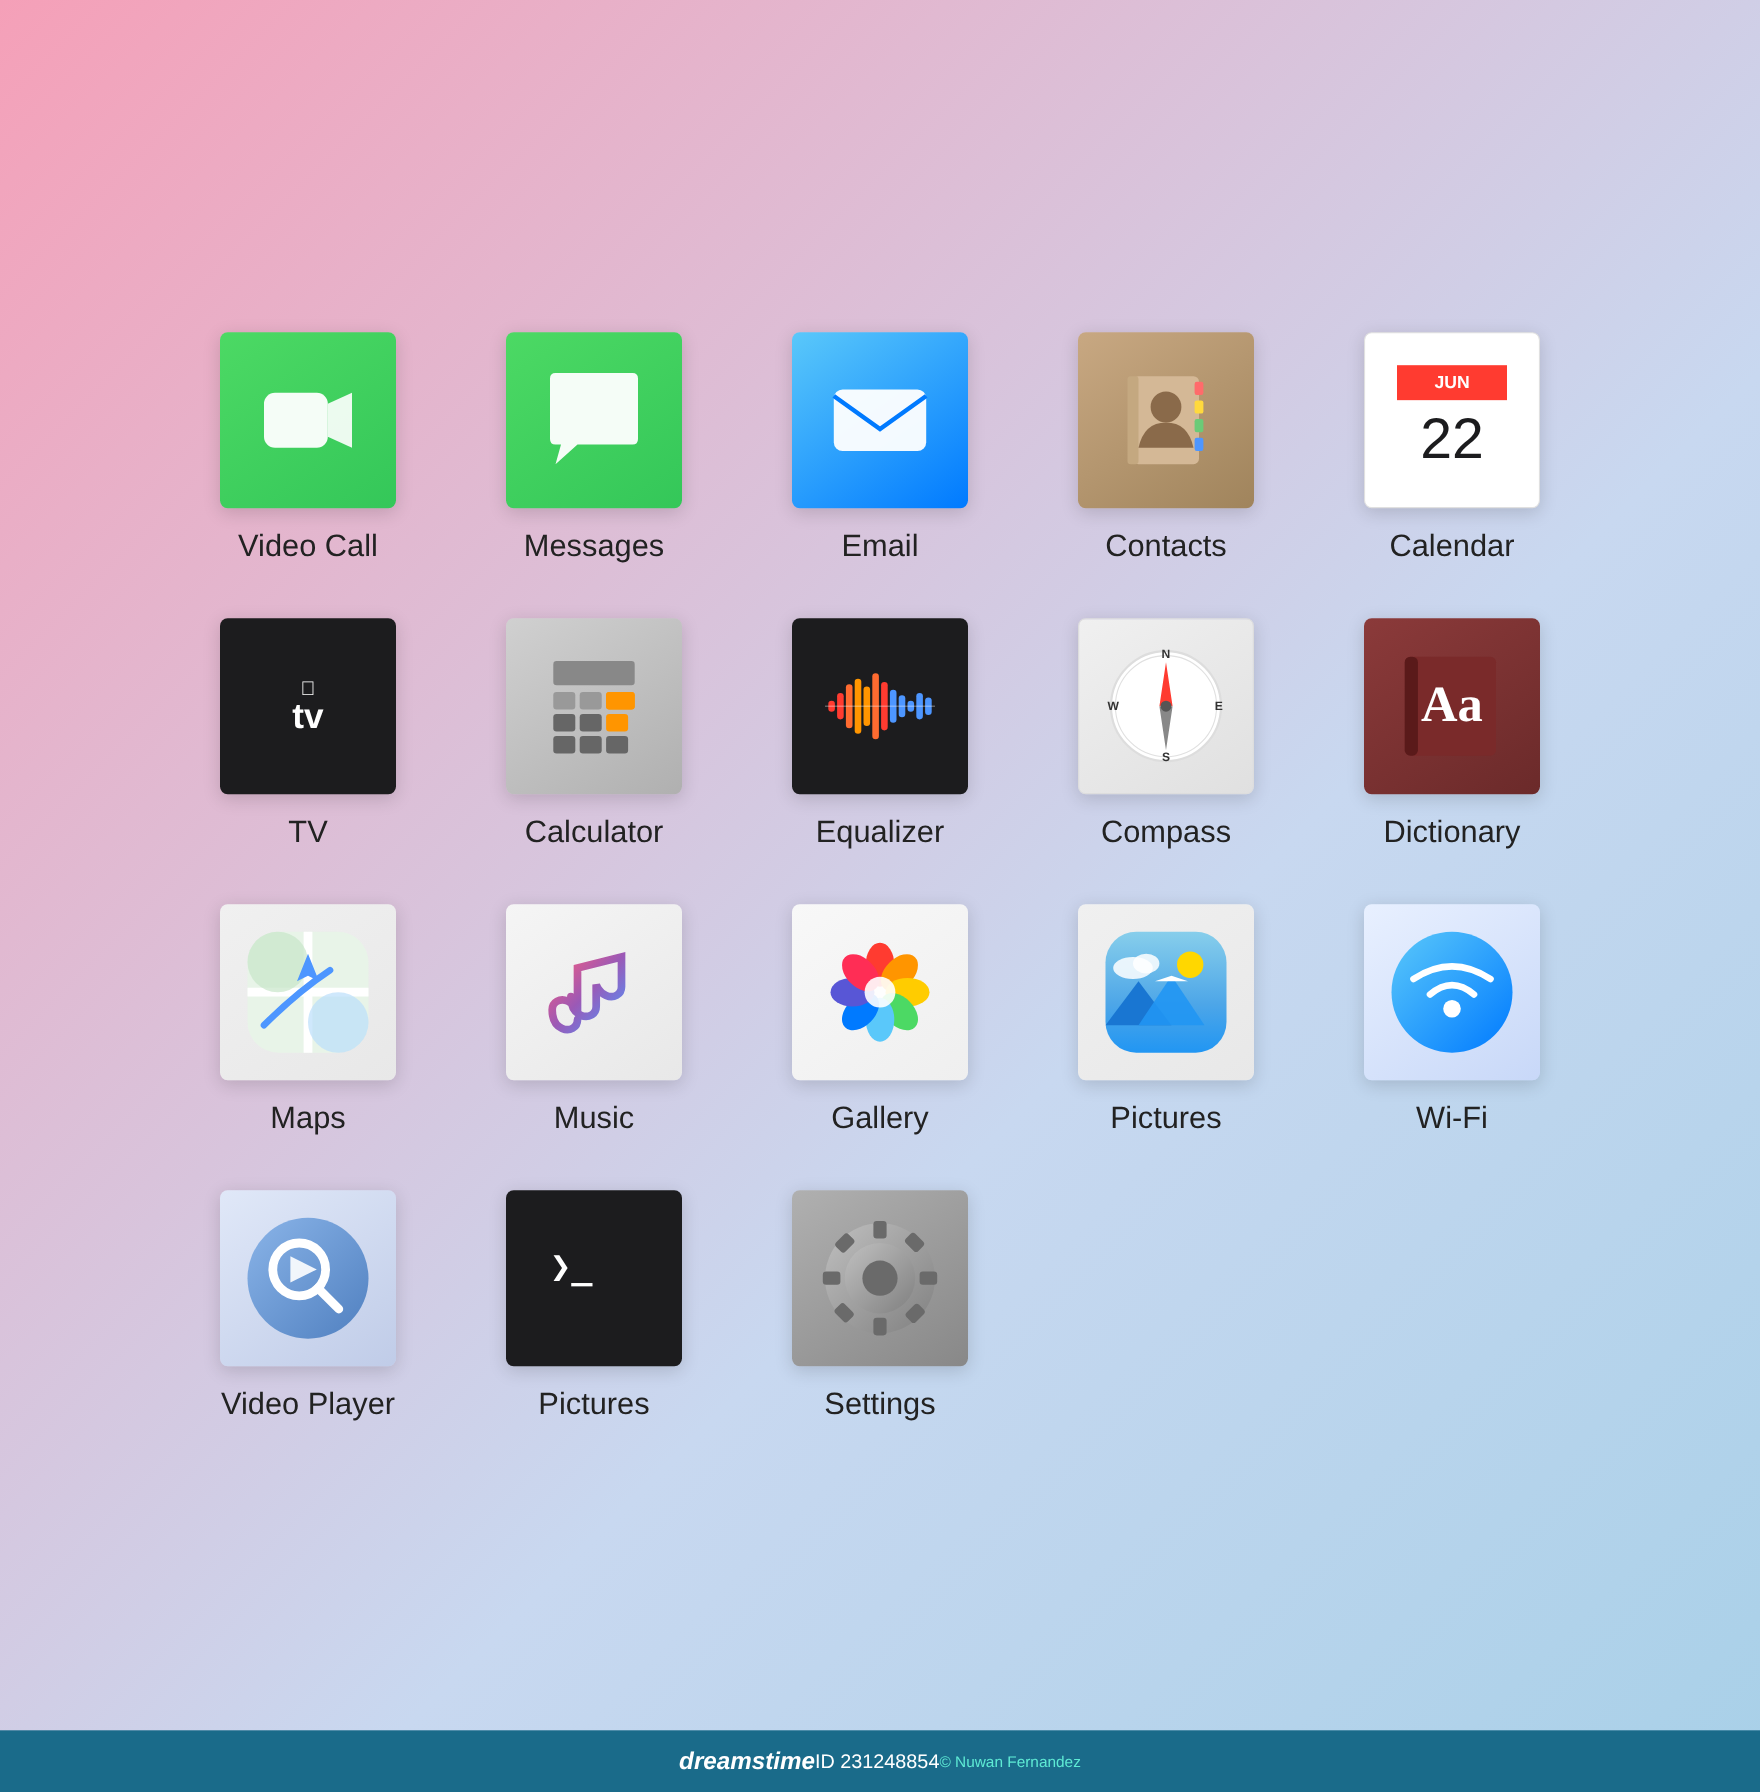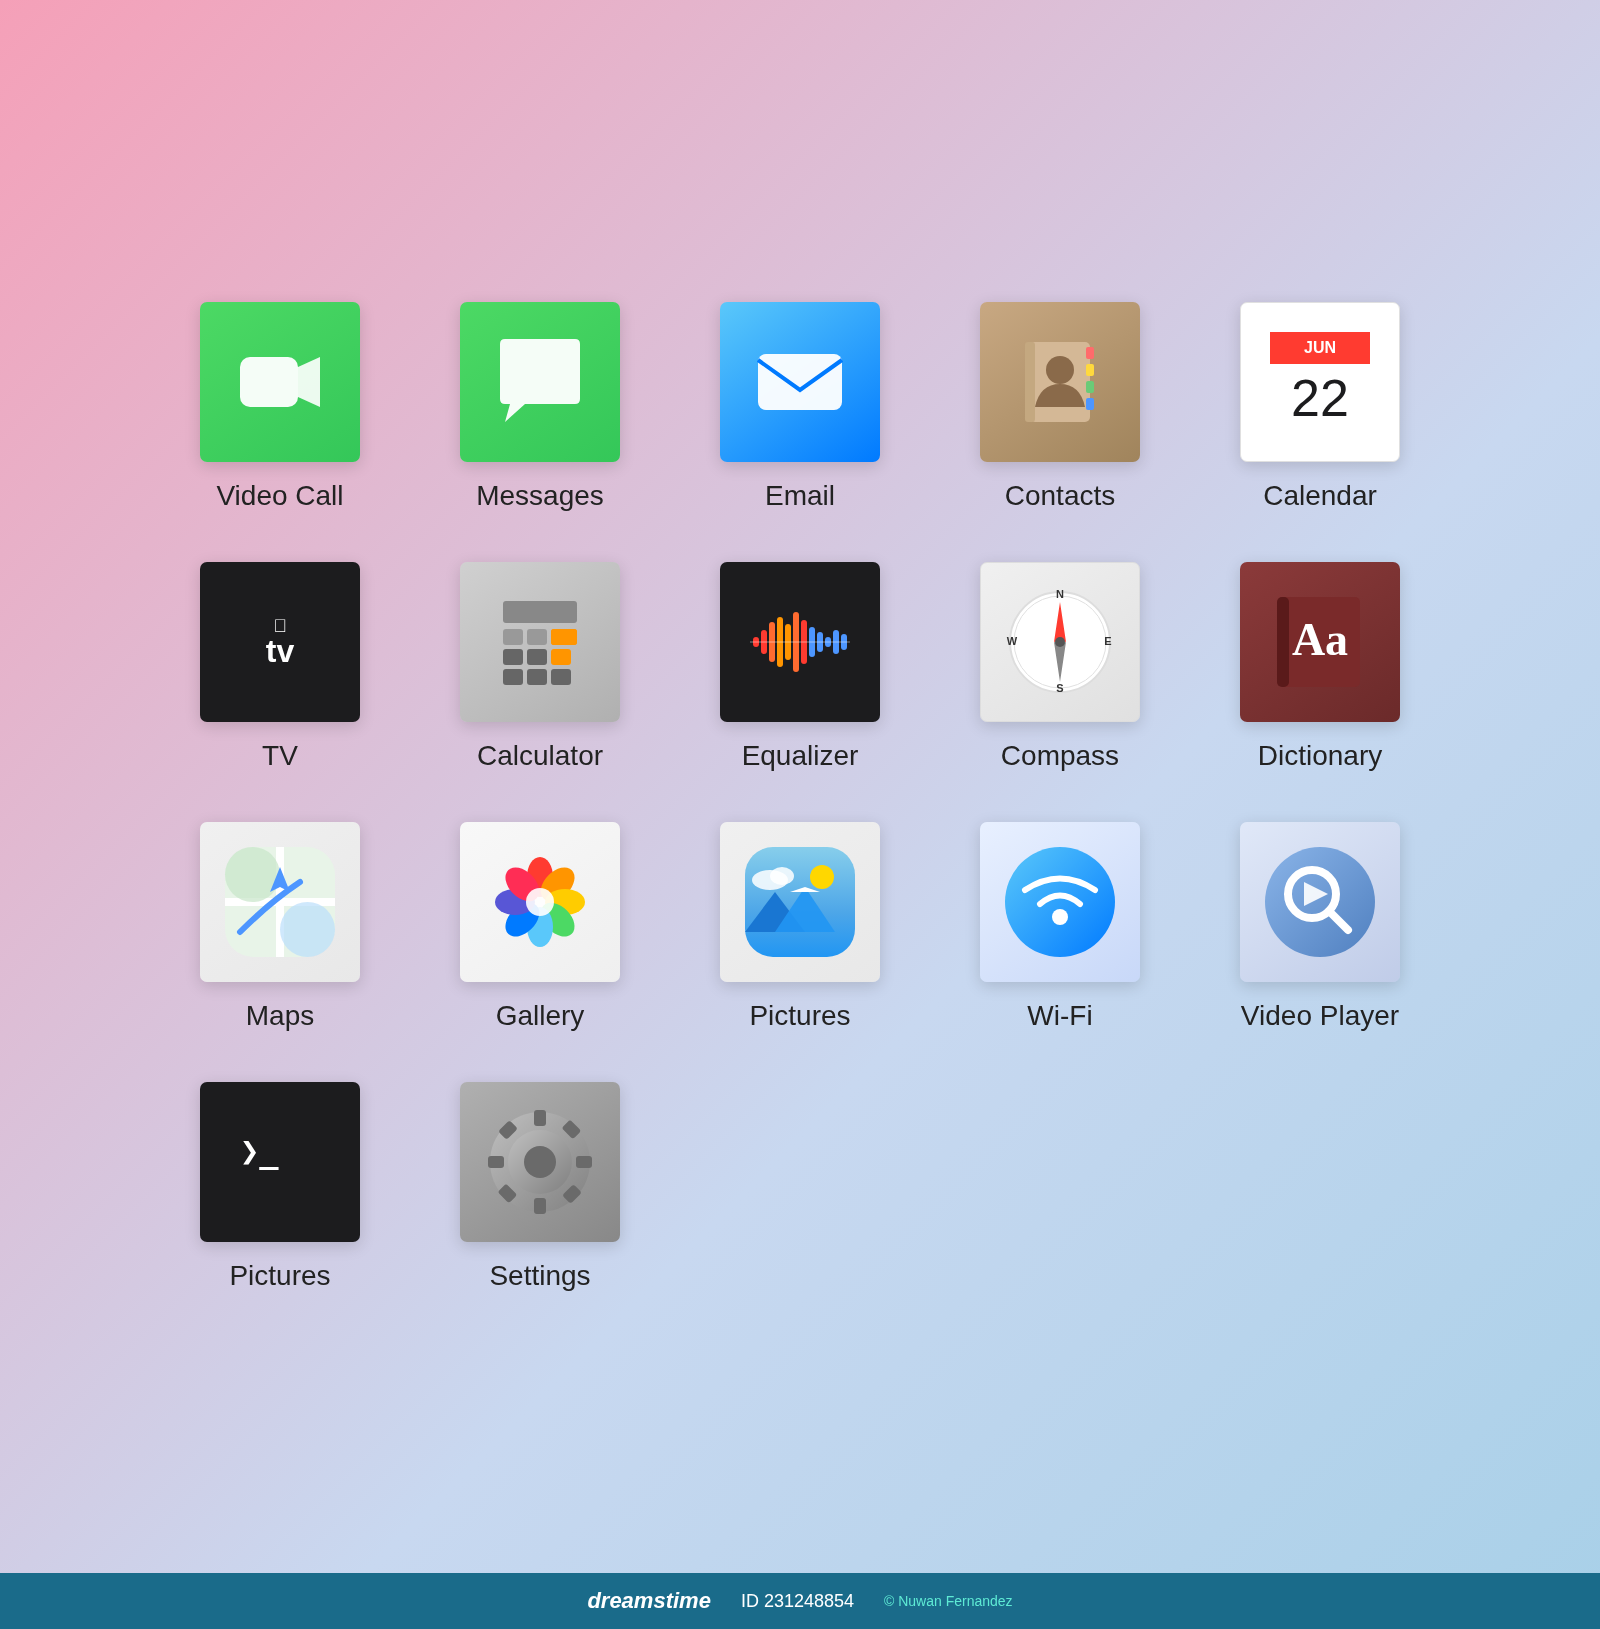--- a/index.html
+++ b/index.html
@@ -133,21 +133,20 @@
     }
 
     
     .footer {
       background: #1a6b8a;
       width: 100%;
       height: 56px;
       display: flex;
       align-items: center;
       justify-content: center;
-      gap: 30px;
     }
     .footer-logo {
       color: white;
       font-size: 22px;
       font-style: italic;
       font-weight: bold;
     }
     .footer-id {
       color: white;
       font-size: 18px;
@@ -336,20 +335,36 @@
 
           <path d="M20,90 Q50,60 80,40" stroke="#4d96ff" stroke-width="6" fill="none" stroke-linecap="round"></path>
 
           <polygon points="60,25 70,50 60,45 50,50" fill="#4d96ff"></polygon>
         </svg>
       </div>
       <span class="app-label">Maps</span>
     </div>
 
 
+    <div class="app-item">
+      <div class="app-icon icon-music">
+        <svg width="120" height="120" viewBox="0 0 120 120">
+
+          <defs>
+            <linearGradient id="musicGrad" x1="0%" y1="0%" x2="100%" y2="100%">
+              <stop offset="0%" style="stop-color:#fc5c7d"></stop>
+              <stop offset="50%" style="stop-color:#9b59b6"></stop>
+              <stop offset="100%" style="stop-color:#4d96ff"></stop>
+            </linearGradient>
+          </defs>
+          <path d="M45,85 C45,92 38,96 31,93 C24,90 22,83 22,76 C22,69 29,65 36,68 C43,71 45,78 45,78 L45,38 L85,28 L85,55 C85,62 78,66 71,63 C64,60 62,53 62,53 L62,73 C62,80 55,84 48,81 C41,78 39,71 39,64" stroke="url(#musicGrad)" stroke-width="7" fill="none" stroke-linecap="round"></path>
+        </svg>
+      </div>
+      <span class="app-label">Music</span>
+    </div>
 
     <div class="app-item">
       <div class="app-icon icon-gallery">
         <svg width="120" height="120" viewBox="0 0 120 120">
 
           <ellipse cx="60" cy="35" rx="13" ry="20" fill="#ff3b30" transform="rotate(0,60,60)"></ellipse>
 
           <ellipse cx="60" cy="35" rx="13" ry="20" fill="#ff9500" transform="rotate(45,60,60)"></ellipse>
 
           <ellipse cx="60" cy="35" rx="13" ry="20" fill="#ffcc00" transform="rotate(90,60,60)"></ellipse>

